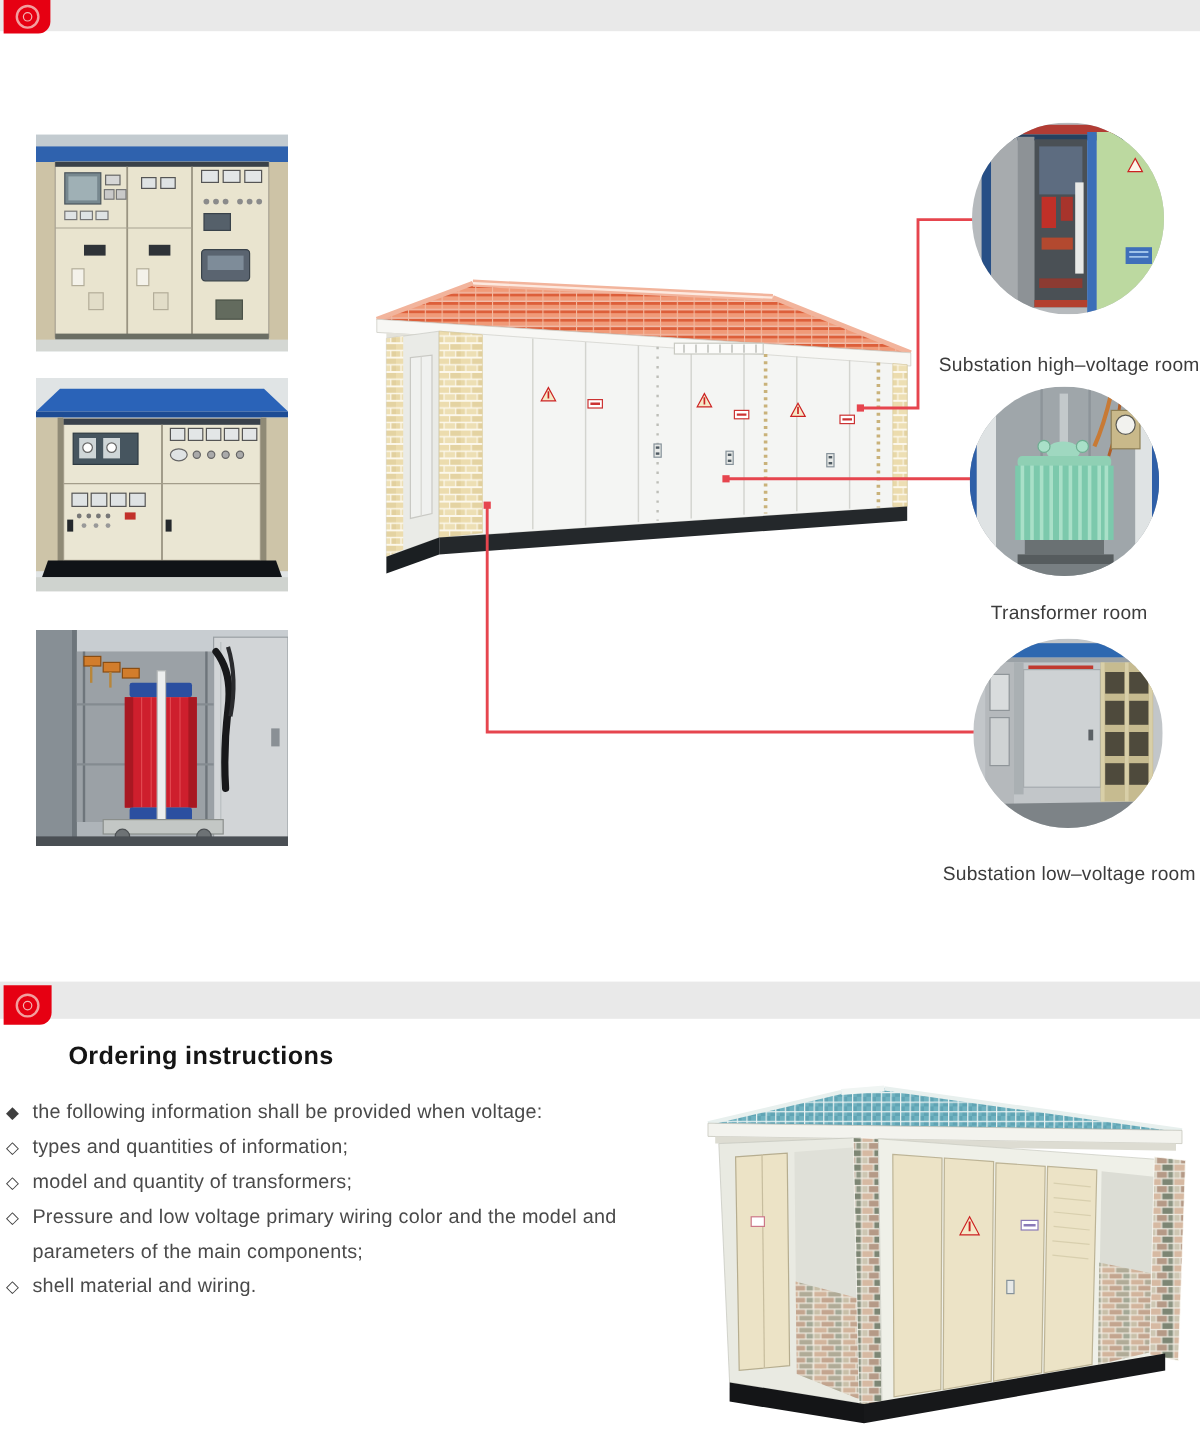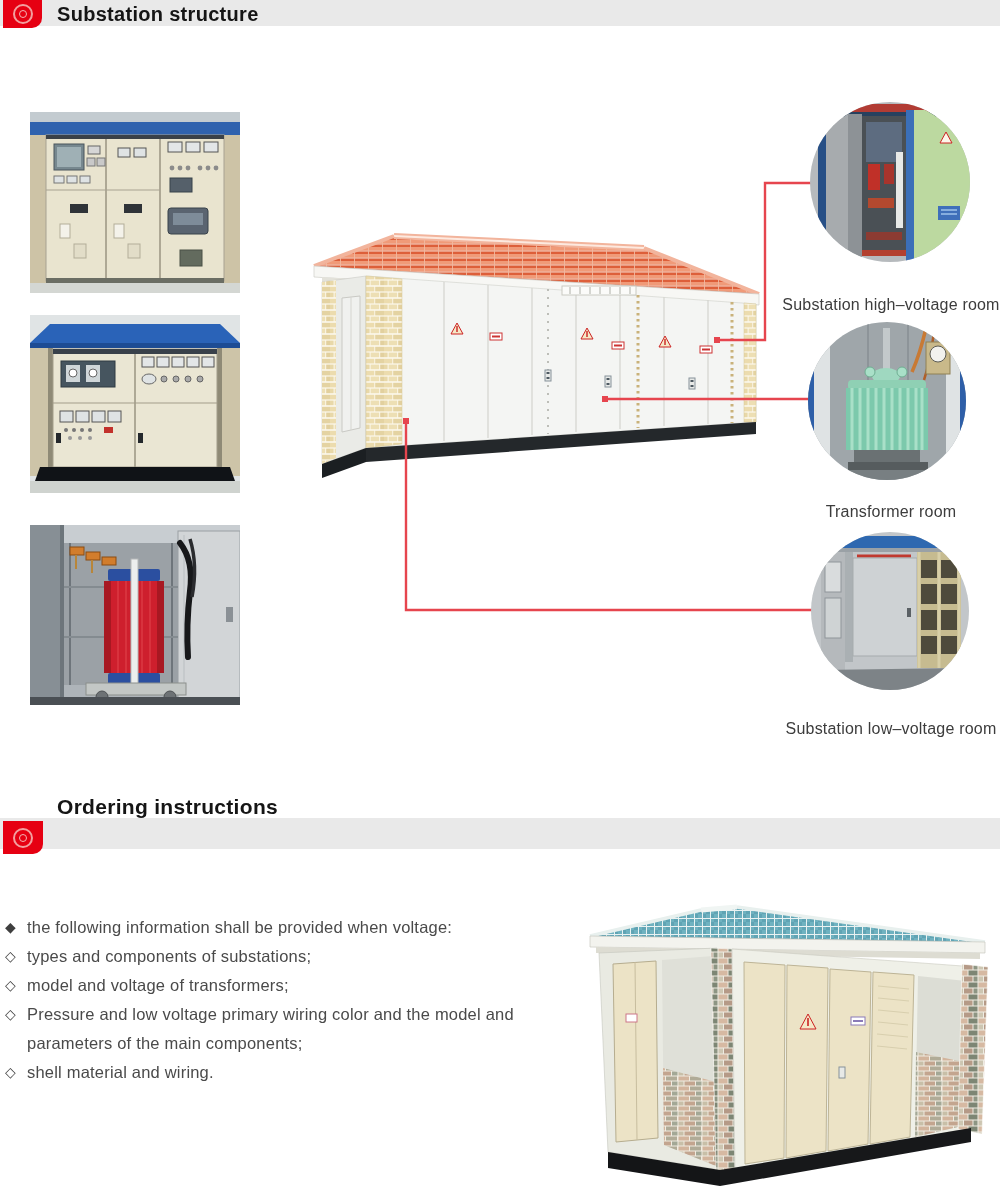--- a/index.html
+++ b/index.html
@@ -17,21 +17,21 @@
   }
   .bar-icon.i1{top:0;width:39px;height:28px;}
   .bar-icon.i2{top:821px;width:40px;height:33px;}
   .ring{width:16px;height:16px;border:2px solid #f29f9f;border-radius:50%;
         display:flex;align-items:center;justify-content:center;}
   .ring::after{content:"";width:6px;height:6px;border:1.5px solid #f2b3b3;border-radius:50%;}
   .bar-title{
     position:absolute;left:57px;font-weight:bold;color:#151515;letter-spacing:.3px;
   }
   .t1{top:2px;font-size:20px;line-height:24px;}
-  .t2{top:793px;font-size:21px;line-height:27px;text-align:center;}
+  .t2{top:867px;font-size:21px;line-height:27px;text-align:center;}
   
   .photo{position:absolute;left:30px;}
   
   .illu{position:absolute;}
   
   .circle{position:absolute;border-radius:50%;overflow:hidden;}
   .c1{left:810px;top:102px;width:160px;height:160px;}
   .c2{left:808px;top:322px;width:158px;height:158px;}
   .c3{left:811px;top:532px;width:158px;height:158px;}
   .callout-label{
@@ -51,21 +51,20 @@
 </style>
 </head>
 <body>
 
 <div class="page">
 
   <div class="section-bar bar1"></div>
   <div class="bar-icon i1">
     <span class="ring"></span>
   </div>
-  <div class="bar-title t1">Substation structure</div>
 
   <div class="photo" style="top:112px">
     <svg width="210" height="181" viewBox="0 0 210 181">
       <rect width="210" height="181" fill="#d7dcdd"></rect>
       <rect x="0" y="0" width="210" height="10" fill="#c3cbd0"></rect>
       <rect x="0" y="10" width="210" height="13" fill="#2f62ae"></rect>
       <polygon points="0,23 16,23 16,172 0,178" fill="#cdc3a6"></polygon>
       <polygon points="194,23 210,23 210,178 194,172" fill="#cdc3a6"></polygon>
       <rect x="16" y="23" width="178" height="146" fill="#e9e4cf" stroke="#a8a291"></rect>
       <rect x="16" y="23" width="178" height="4" fill="#3a4148"></rect>
@@ -407,25 +406,25 @@
   </div>
   <div class="bar-title t2">Ordering instructions</div>
 
   <ul class="olist">
     <li>
       <span class="bullet">◆</span>
       <span class="txt">the following information shall be provided when voltage:</span>
     </li>
     <li>
       <span class="bullet">◇</span>
-      <span class="txt">types and components of substations;</span>
+      <span class="txt">types and quantities of information;</span>
     </li>
     <li>
       <span class="bullet">◇</span>
-      <span class="txt">model and voltage of transformers;</span>
+      <span class="txt">model and quantity of transformers;</span>
     </li>
     <li>
       <span class="bullet">◇</span>
       <span class="txt">Pressure and low voltage primary wiring color and the model and parameters of the main components;</span>
     </li>
     <li>
       <span class="bullet">◇</span>
       <span class="txt">shell material and wiring.</span>
     </li>
   </ul>

